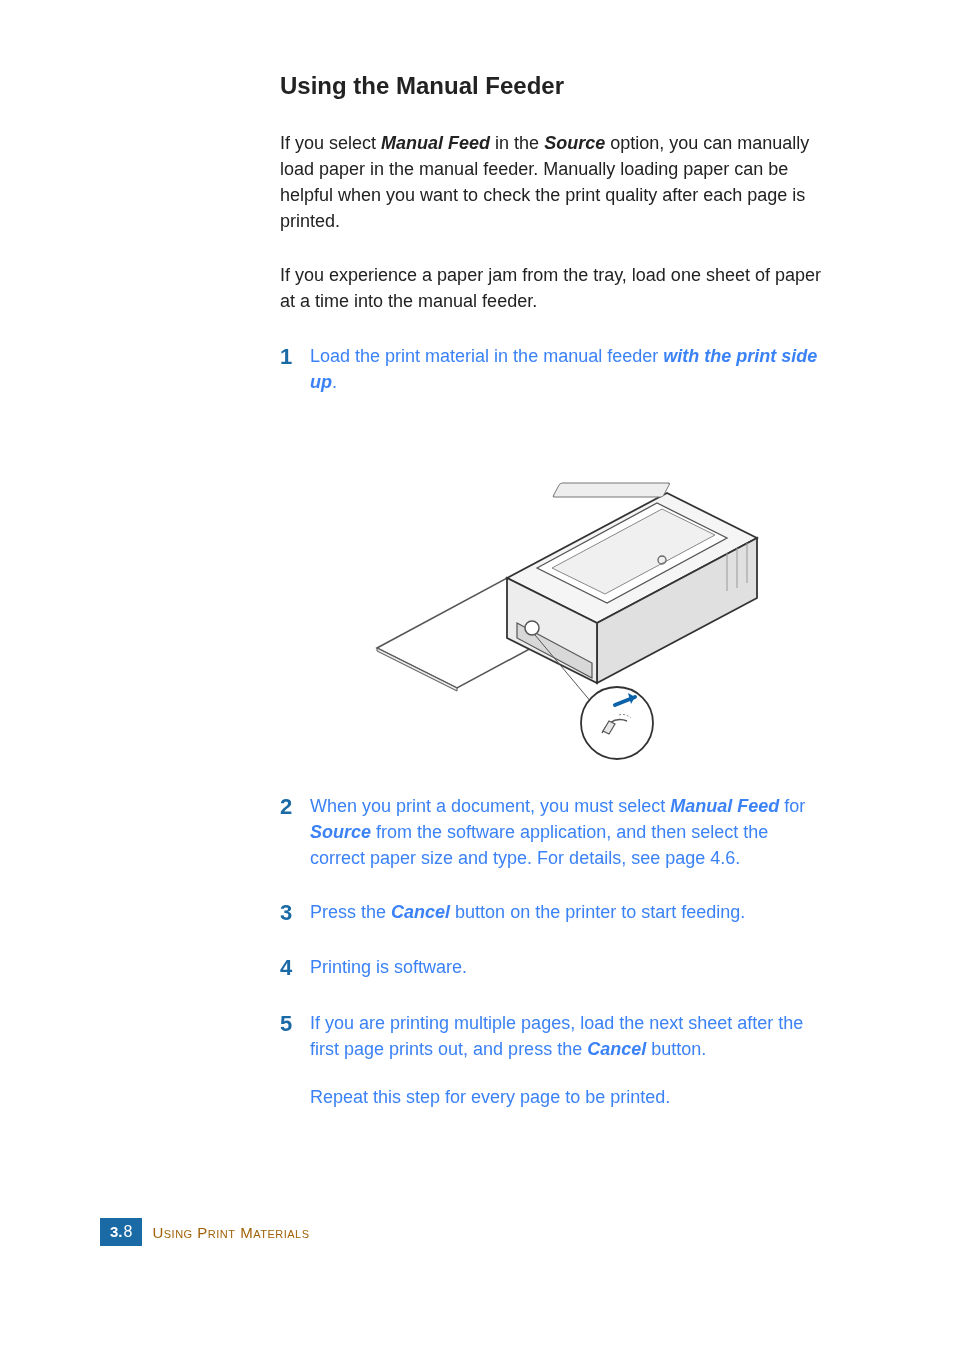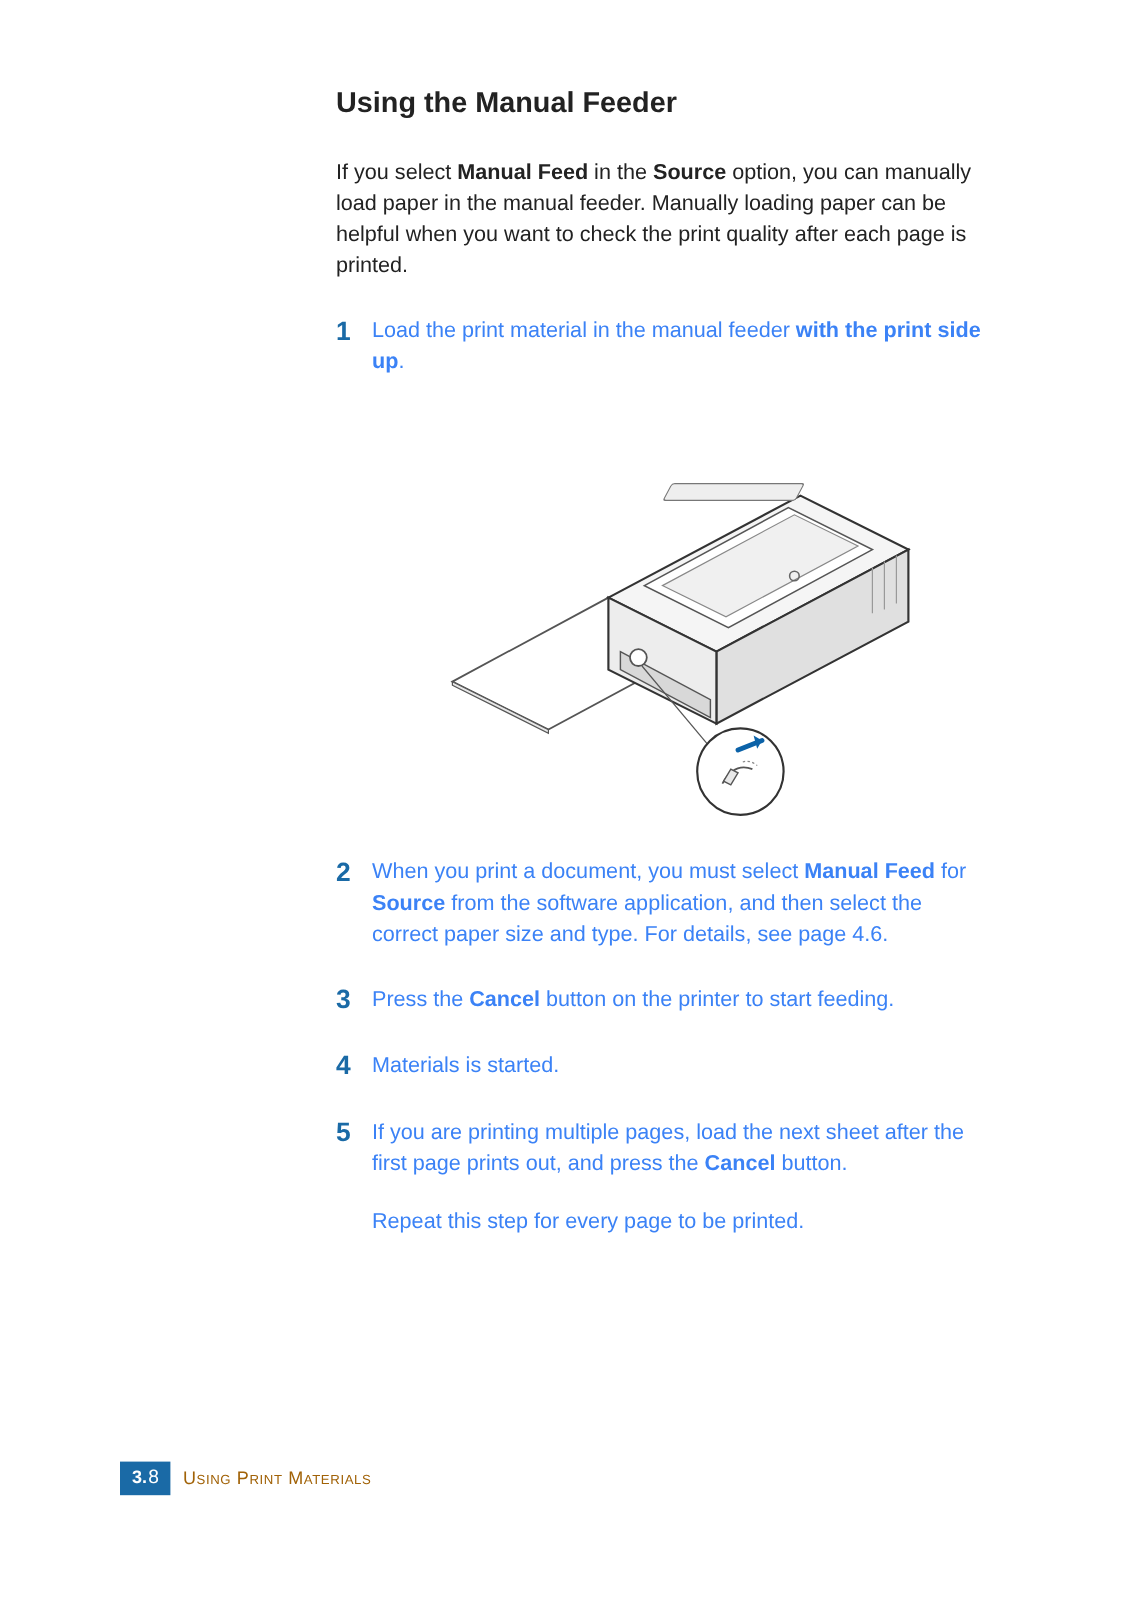--- a/index.html
+++ b/index.html
@@ -62,21 +62,21 @@
   }
   .illus-wrap {
     display: flex;
     justify-content: center;
     margin: 10px 0 30px 30px;
   }
   .printer-illus {
     width: 400px;
     height: 340px;
   }
-  b { font-weight: 700; }
+  b { font-weight: 700; font-style: italic; }
 
   .footer {
     position: absolute;
     left: 100px;
     bottom: 100px;
     display: flex;
     align-items: center;
     font-size: 14px;
   }
   .footer-tab {
@@ -108,20 +108,21 @@
 <body>
 
 <div class="page">
 
   <h2 class="heading">Using the Manual Feeder</h2>
 
   <p class="para">
     <span>If you select </span><b>Manual Feed</b><span> in the </span><b>Source</b><span> option, you can manually load paper in the manual feeder. Manually loading paper can be helpful when you want to check the print quality after each page is printed.</span>
   </p>
 
+  <p class="para">If you experience a paper jam from the tray, load one sheet of paper at a time into the manual feeder.</p>
 
   <ol class="steps">
 
     <li class="step">
       <div class="step-num">1</div>
       <div class="step-body">
         <span>Load the print material in the manual feeder </span><b>with the print side up</b><span>.</span>
       </div>
     </li>
 
@@ -174,21 +175,21 @@
 
     <li class="step">
       <div class="step-num">3</div>
       <div class="step-body">
         <span>Press the </span><b>Cancel</b><span> button on the printer to start feeding.</span>
       </div>
     </li>
 
     <li class="step">
       <div class="step-num">4</div>
-      <div class="step-body">Materials is started.</div>
+      <div class="step-body">Printing is software.</div>
     </li>
 
     <li class="step">
       <div class="step-num">5</div>
       <div class="step-body">
         <span>If you are printing multiple pages, load the next sheet after the first page prints out, and press the </span><b>Cancel</b><span> button.</span>
         <div class="step-sub">Repeat this step for every page to be printed.</div>
       </div>
     </li>
 

